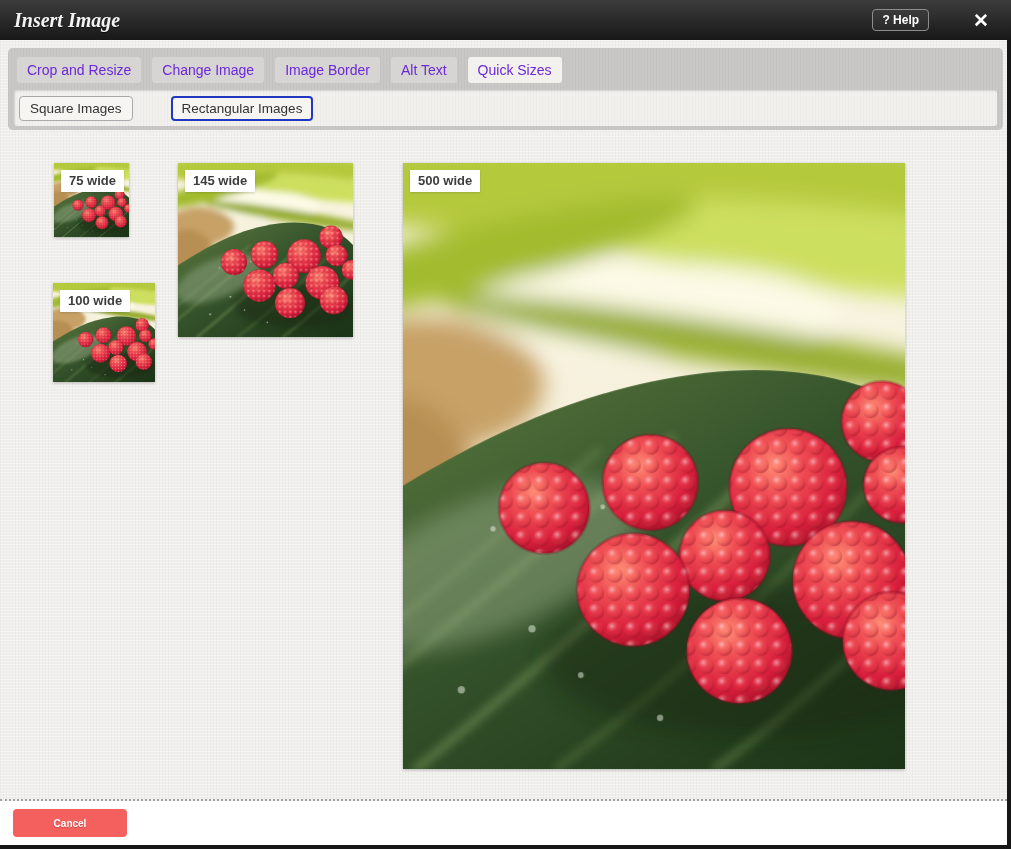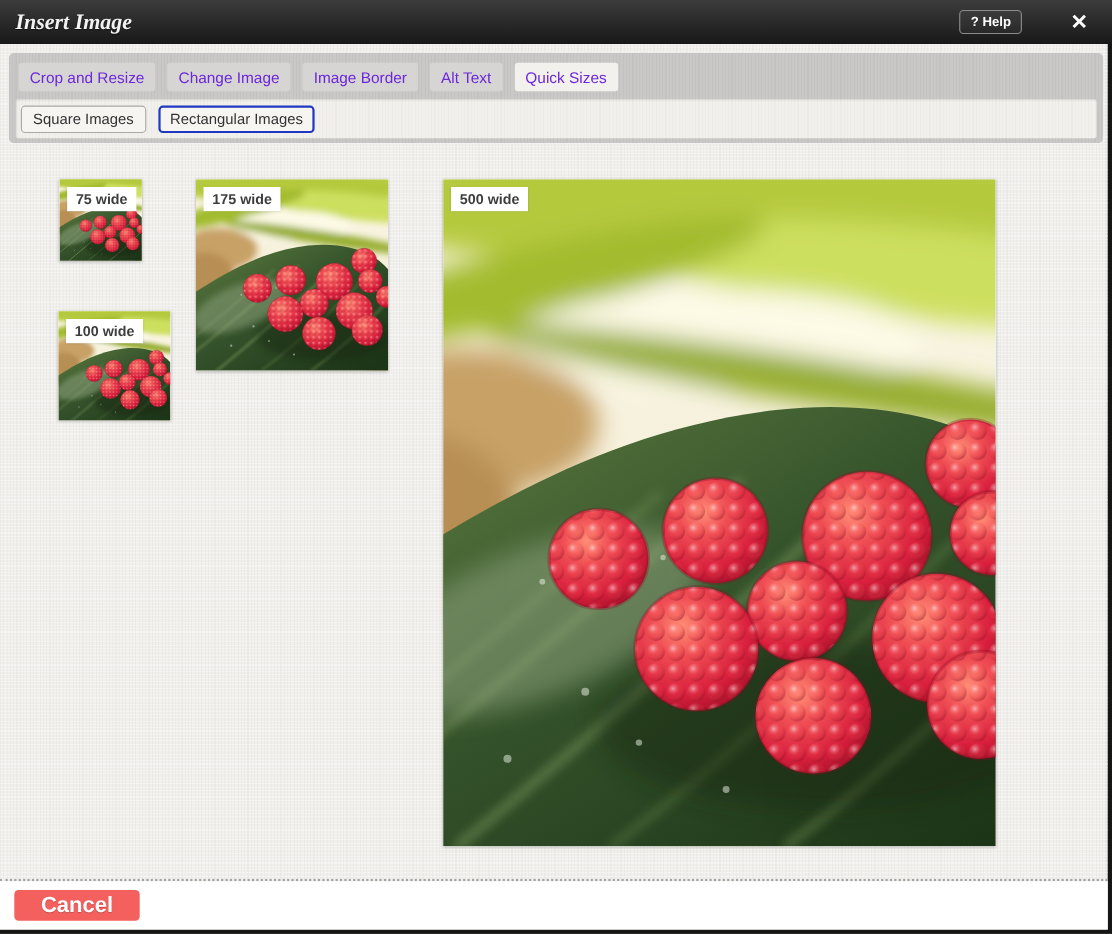--- a/index.html
+++ b/index.html
@@ -70,20 +70,21 @@
     box-shadow:inset 1px 1px 2px rgba(0,0,0,0.12);
   }
   .shape-btn {
     background:#f6f5f2; color:#333; font-size:13.5px;
     border:1px solid #a9a9a9; border-radius:4px;
     padding:4px 10px; cursor:pointer; white-space:nowrap;
   }
   .shape-btn.selected {
     border:2px solid var(--accent-blue,#2038c0);
     padding:3px 9px;
+    margin-left:27px;
   }
   
   .content {
     position:relative; flex:1 1 auto;
     border-bottom:2px dotted #a3a3a3;
   }
   .photo {
     position:absolute; cursor:pointer;
     box-shadow:0 1px 3px rgba(0,0,0,0.25);
   }
@@ -97,21 +98,21 @@
     white-space:nowrap;
   }
   
   .footer {
     flex:0 0 44px; background:#ffffff;
     display:flex; align-items:center;
   }
   .cancel-btn {
     margin-left:13px; width:114px; height:28px;
     background:var(--cancel-red,#f4605e); color:#fff;
-    font-weight:bold; font-size:20px;
+    font-weight:bold; font-size:10px;
     border:none; border-radius:4px; cursor:pointer;
     text-shadow:0 1px 1px rgba(0,0,0,0.2);
   }
   .svg-defs { position:absolute; width:0; height:0; }
 </style>
 </head>
 <body>
 
 <svg class="svg-defs" aria-hidden="true">
   <defs>
@@ -270,21 +271,21 @@
       <div class="photo" style="left: 53px; top: 153px; width: 102px; height: 99px;">
         <svg viewBox="0 0 500 497" preserveAspectRatio="xMidYMid slice">
           <use href="#raspberry-photo"></use>
         </svg>
         <span class="photo-label">100 wide</span>
       </div>
       <div class="photo" style="left: 178px; top: 33px; width: 175px; height: 174px;">
         <svg viewBox="0 0 500 497" preserveAspectRatio="xMidYMid slice">
           <use href="#raspberry-photo"></use>
         </svg>
-        <span class="photo-label">175 wide</span>
+        <span class="photo-label">145 wide</span>
       </div>
       <div class="photo" style="left: 403px; top: 33px; width: 502px; height: 606px;">
         <svg viewBox="0 0 500 497" preserveAspectRatio="xMidYMid slice">
           <use href="#raspberry-photo"></use>
         </svg>
         <span class="photo-label">500 wide</span>
       </div>
     </div>
 
   <div class="footer">

